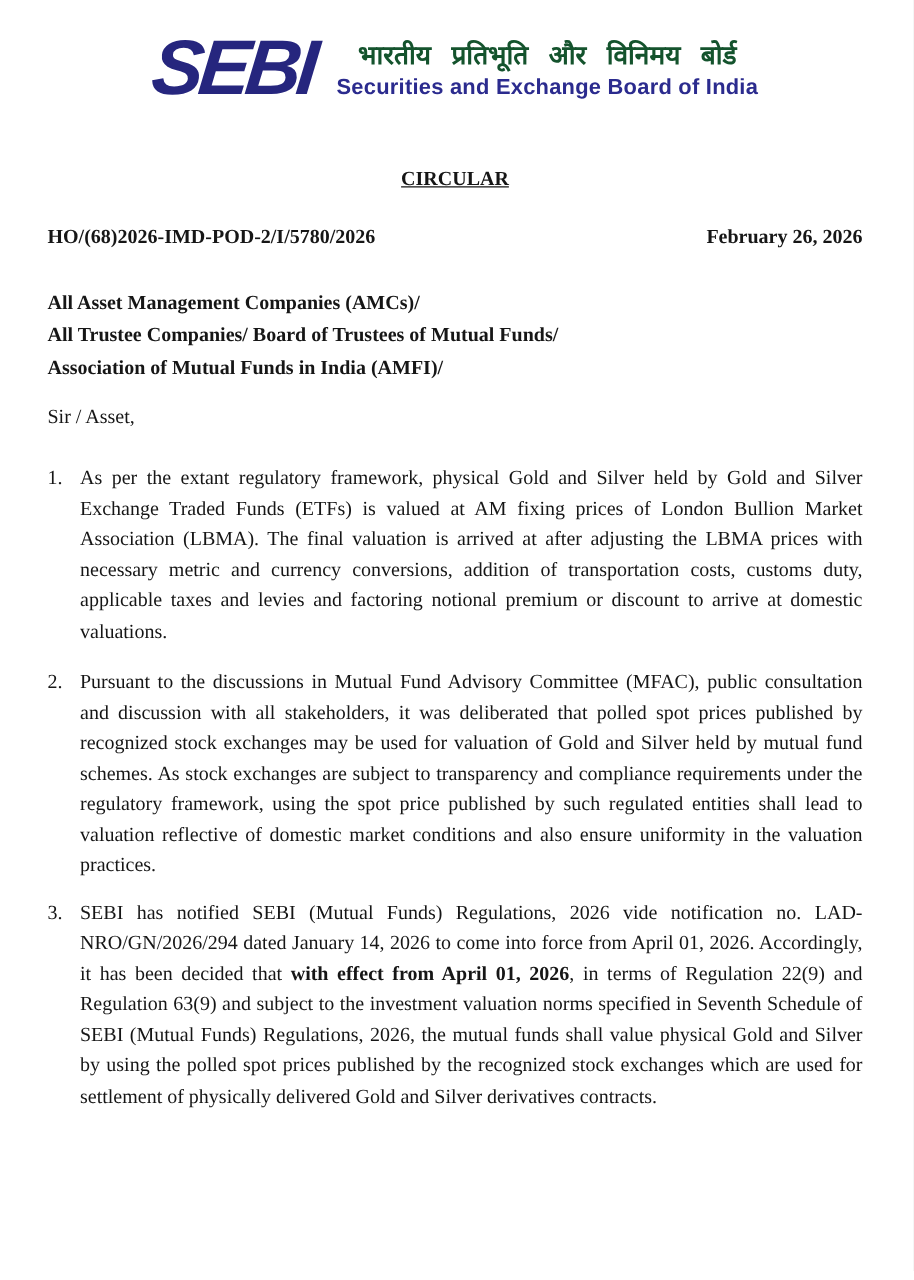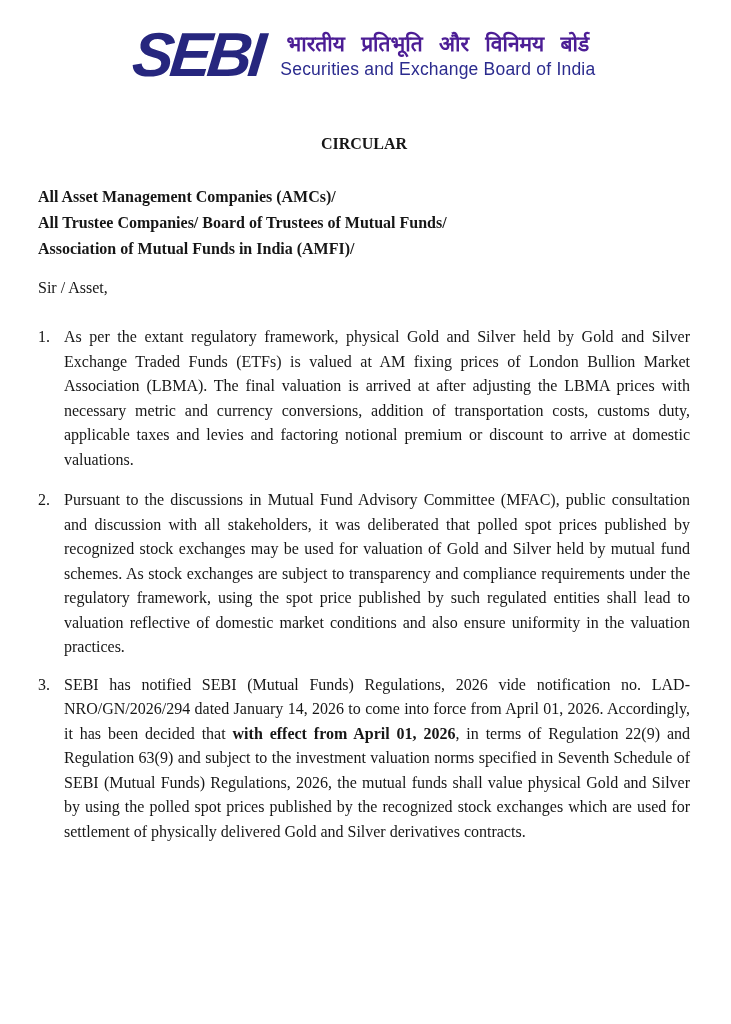--- a/index.html
+++ b/index.html
@@ -36,42 +36,43 @@
     transform: skewX(-6deg);
     padding-right: 6px;
     user-select: none;
   }
   .logo-textblock { text-align: center; }
   .org-hindi {
     font-family: "DejaVu Sans", sans-serif;
     font-weight: bold;
     font-size: 21px;
     line-height: 26px;
-    color: #4c1d95;
+    color: #14532d;
     word-spacing: 9px;
     white-space: nowrap;
   }
   .org-english {
     font-family: "Liberation Sans", "DejaVu Sans", sans-serif;
-    font-weight: normal;
+    font-weight: bold;
     font-size: 17.5px;
     line-height: 21px;
     color: #2b2b8e;
     letter-spacing: 0.2px;
     margin-top: 2px;
     white-space: nowrap;
   }
 
   
   .circular-title {
     margin-top: 44px;
     text-align: center;
     font-weight: bold;
     font-size: 16px;
     line-height: 19px;
+    text-decoration: underline;
   }
   .ref-row {
     margin-top: 27px;
     display: flex;
     justify-content: space-between;
     font-weight: bold;
     font-size: 16px;
     line-height: 19px;
   }
 
@@ -123,20 +124,24 @@
   <header class="logo-row">
     <div class="logo-mark">SEBI</div>
     <div class="logo-textblock">
       <div class="org-hindi">भारतीय प्रतिभूति और विनिमय बोर्ड</div>
       <div class="org-english">Securities and Exchange Board of India</div>
     </div>
   </header>
 
   <div class="circular-title">CIRCULAR</div>
 
+  <div class="ref-row">
+    <span>HO/(68)2026-IMD-POD-2/I/5780/2026</span>
+    <span>February 26, 2026</span>
+  </div>
 
   <div class="addressees">
       <div>All Asset Management Companies (AMCs)/</div>
       <div>All Trustee Companies/ Board of Trustees of Mutual Funds/</div>
       <div>Association of Mutual Funds in India (AMFI)/</div>
     </div>
 
   <div class="salutation">Sir / Asset,</div>
 
 

